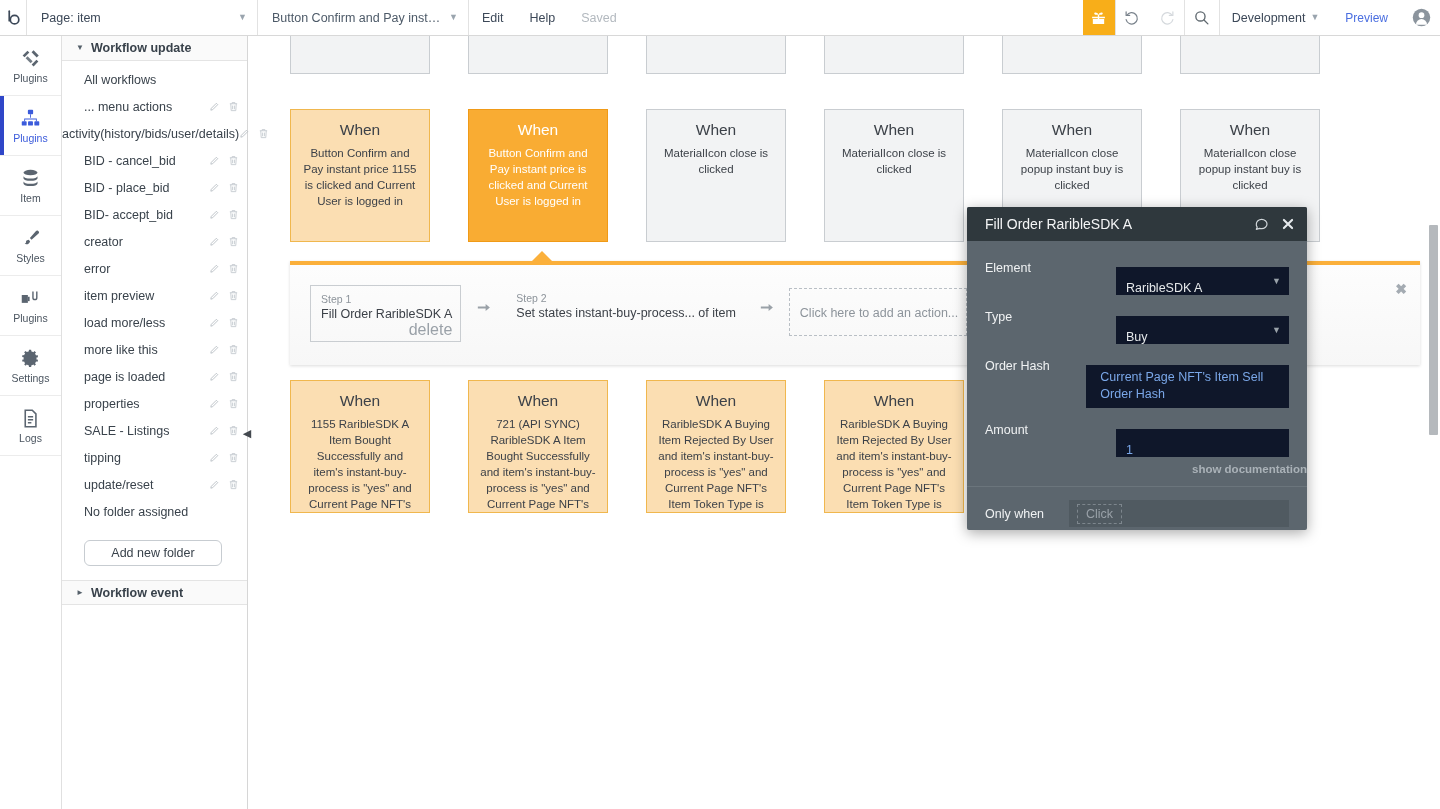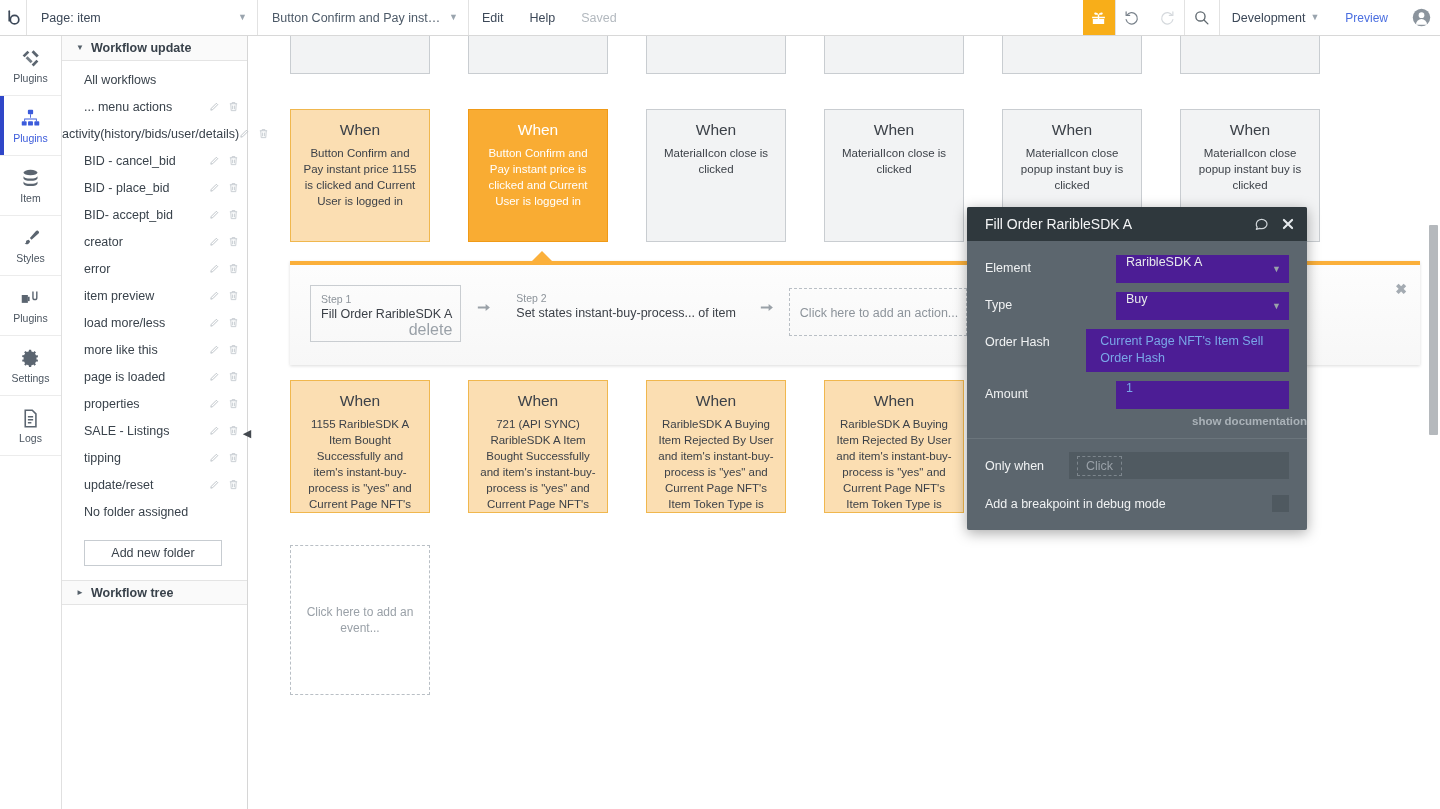--- a/index.html
+++ b/index.html
@@ -94,21 +94,21 @@
     position: relative;
   }
   .folder .eyecol { width: 22px; display:flex; align-items:center; justify-content:center; color:#2c3338; }
   .folder .fname {
     flex: 1 1 auto; padding-left: 0; line-height: 13.5px; color: #39424b;
   }
   .folder .acts { display: flex; gap: 8px; color: #b9bfc5; align-items: center; }
   .folder.plain .fname { color: #39424b; }
   .addbtn-wrap { padding: 14px 16px 0 22px; }
   .addbtn {
-    width: 138px; height: 26px; border: 1px solid #c7ccd1; border-radius: 0;
+    width: 138px; height: 26px; border: 1px solid #c7ccd1; border-radius: 6px;
     background: #fff; font-size: 12.5px; color: #39424b;
     display: flex; align-items: center; justify-content: center;
     font-family: "Liberation Sans", sans-serif;
   }
   .collapse-tab {
     position: absolute; right: -6px; top: 386px; width: 12px; height: 22px;
     display: flex; align-items: center; justify-content: center;
     color: #43494f; font-size: 11px; z-index: 26;
   }
 
@@ -201,23 +201,23 @@
   .m-title { font-size: 14px; flex: 1 1 auto; color: #f4f5f6; }
   .m-ico { color: #cfd4d8; margin-left: 12px; line-height: 0; }
   .m-body { padding: 14px 18px 0 18px; }
   .m-row {
     display: flex; align-items: flex-start; margin-bottom: 9px; min-height: 28px;
   }
   .m-label {
     width: 131px; color: #f0f2f3; font-size: 12.5px; padding-top: 6px;
   }
   .m-field {
-    flex: 1 1 auto; background: #4c1d95; min-height: 28px;
-    display: flex; align-items: flex-start; padding: 0 10px;
-    color: #e6e9eb; position: relative;
+    flex: 1 1 auto; background: #0f172a; min-height: 28px;
+    display: flex; align-items: flex-end; padding: 0 10px;
+    color: #e6e9eb; position: relative; margin-top: 12px;
   }
   .m-field .dd {
     position: absolute; right: 8px; top: 50%; transform: translateY(-50%);
     color: #9aa3aa; font-size: 9px; line-height: 1;
   }
   .m-field.dyn { color: #7aa7e8; display: block; padding: 4px 10px 5px 14px; line-height: 17px; }
   .m-field.amount { color: #7aa7e8; }
   .m-doc {
     text-align: right; color: #aab2b8; font-size: 11.5px; margin-top: -3px;
     padding-bottom: 11px;
@@ -573,21 +573,21 @@
         <div class="eyecol"></div>
         <div class="fname">No folder assigned</div>
         <div class="acts"></div>
       </div>
     </div>
   <div class="addbtn-wrap">
     <div class="addbtn">Add new folder</div>
   </div>
   <div class="panel-head tree" style="margin-top:14px">
     <span class="tri">►</span>
-    <span>Workflow tree</span>
+    <span>Workflow event</span>
   </div>
   <div class="collapse-tab">◀</div>
 </div>
 
 <div id="canvas">
 
   <div class="row-events" id="row-top">
       <div class="evt"></div>
       <div class="evt"></div>
       <div class="evt"></div>
@@ -664,25 +664,20 @@
       <div class="evt orange-light">
         <div class="when">When</div>
         <div class="desc">RaribleSDK A Buying Item Rejected By User and item's instant-buy-process is "yes" and Current Page NFT's Item Token Type is ERC1155</div>
       </div>
       <div class="evt orange-light">
         <div class="when">When</div>
         <div class="desc">RaribleSDK A Buying Item Rejected By User and item's instant-buy-process is "yes" and Current Page NFT's Item Token Type is ERC721</div>
       </div>
     </div>
 
-  <div class="row-events" id="row-add">
-    <div class="evt empty">
-      <div class="desc">Click here to add an event...</div>
-    </div>
-  </div>
 </div>
 
 <div id="vscroll"></div>
 
 <div id="modal">
   <div class="m-head">
     <div class="m-title">Fill Order RaribleSDK A</div>
     <div class="m-ico">
       <svg width="16" height="16" viewBox="0 0 24 24" fill="none" stroke="#cfd4d8" stroke-width="1.8">
           <path d="M21 12a8 7 0 0 1-8 7 9 9 0 0 1-3-.5L5 20l1.3-3.2A6.8 6.8 0 0 1 5 12a8 7 0 0 1 8-7 8 7 0 0 1 8 7z" stroke-linejoin="round"></path>

